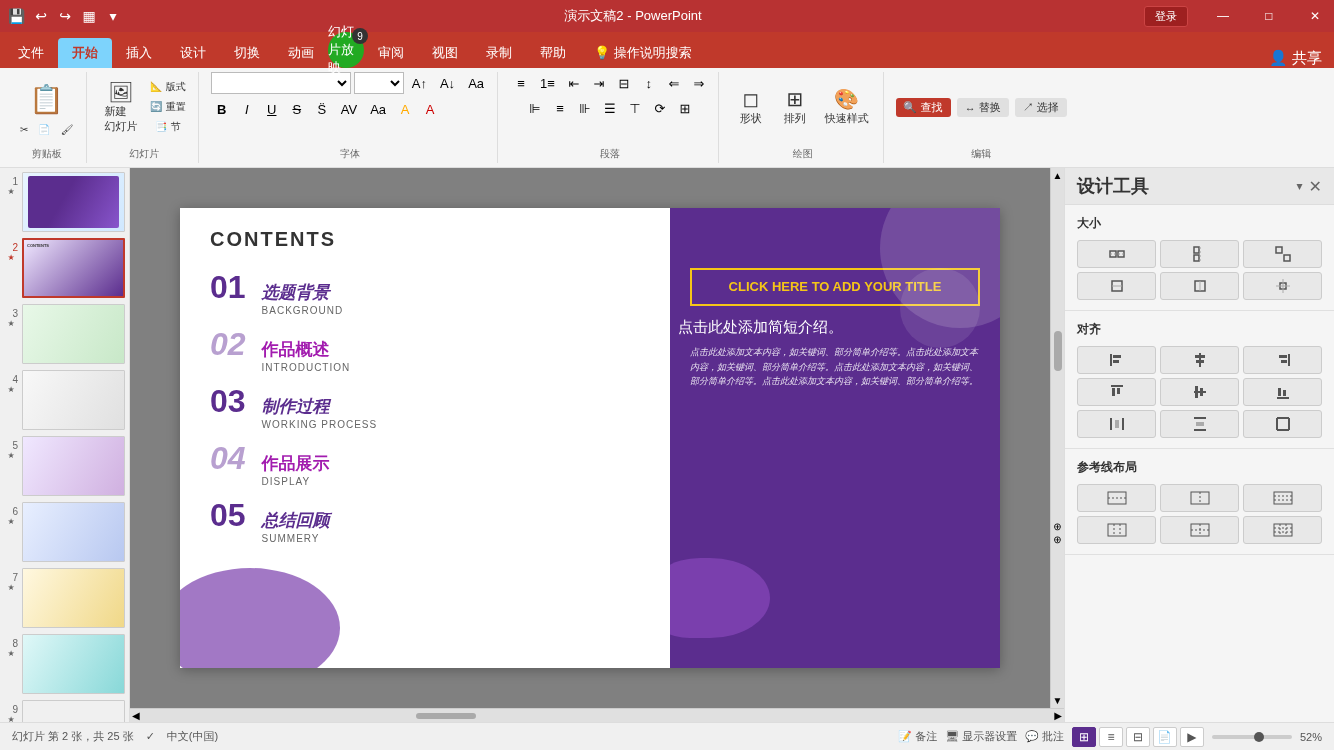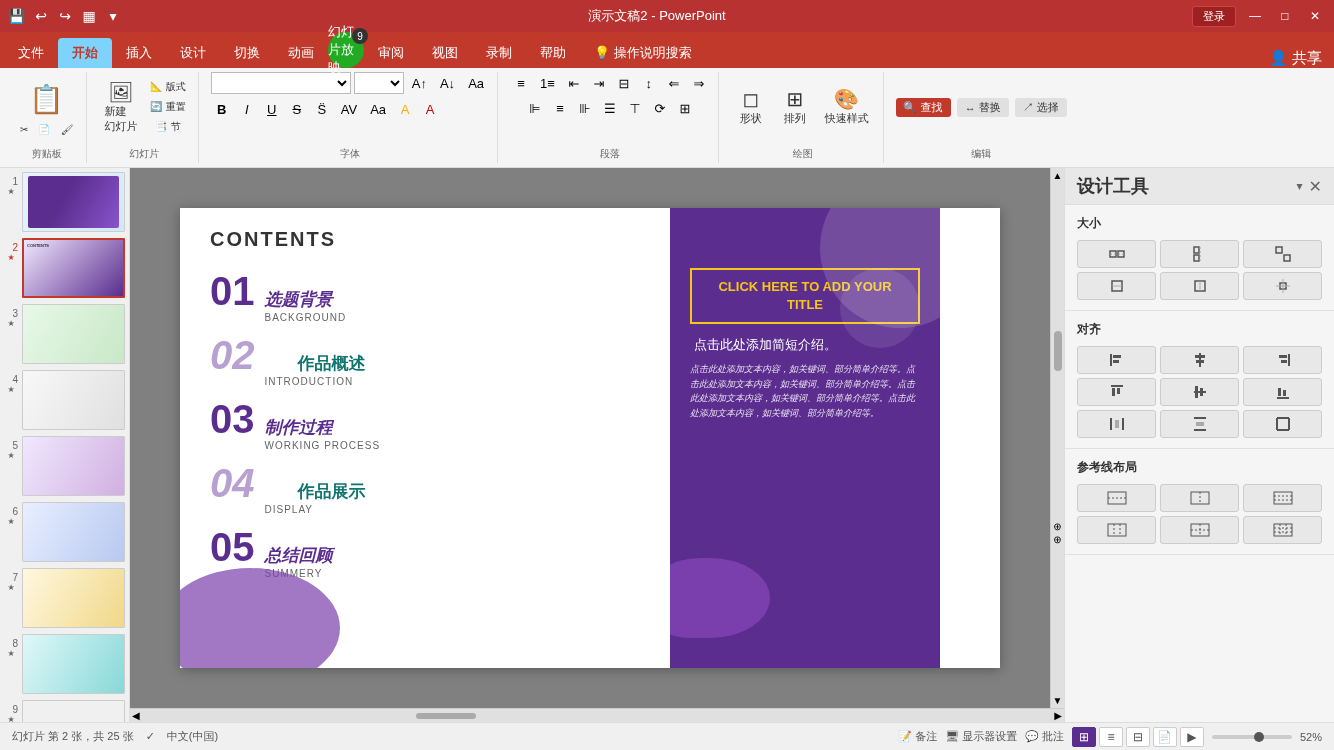--- a/index.html
+++ b/index.html
@@ -2,21 +2,21 @@
 <html><head>
   <meta charset="utf-8">
   <style>
     * { box-sizing: border-box; margin: 0; padding: 0; }
     body { font-family: 'Microsoft YaHei', SimSun, Arial, sans-serif; background: #f0f0f0; width: 1334px; height: 750px; overflow: hidden; font-size: 12px; }
 
     
     .title-bar { height: 32px; background: #b83232; display: flex; align-items: center; justify-content: space-between; padding: 0 8px; color: white; }
     .title-bar-left { display: flex; align-items: center; gap: 6px; }
     .title-bar-center { font-size: 13px; }
-    .title-bar-right { display: flex; align-items: center; gap: 8px; }
+    .title-bar-right { display: flex; align-items: center; gap: 24px; }
     .tb-icon { width: 18px; height: 18px; display: inline-flex; align-items: center; justify-content: center; cursor: pointer; font-size: 14px; }
     .title-btn { background: #9e2020; border: 1px solid #cc4444; color: white; padding: 2px 10px; border-radius: 3px; font-size: 11px; cursor: pointer; }
     .win-btn { width: 22px; height: 22px; display: inline-flex; align-items: center; justify-content: center; cursor: pointer; font-size: 12px; }
 
     
     .ribbon-tabs { height: 36px; background: #c0392b; display: flex; align-items: flex-end; padding: 0 4px; }
     .ribbon-tab { padding: 6px 14px; color: white; cursor: pointer; font-size: 13px; border-radius: 4px 4px 0 0; }
     .ribbon-tab.active { background: #7dd3fc; color: #c0392b; font-weight: bold; }
     .ribbon-tab.slideshow { background: #22aa22; color: white; border-radius: 50%; width: 36px; height: 36px; display: flex; align-items: center; justify-content: center; font-size: 13px; position: relative; top: 0; padding: 0; }
     .ribbon-tab.slideshow .badge { position: absolute; top: -4px; right: -4px; background: #333; color: white; border-radius: 50%; width: 16px; height: 16px; font-size: 10px; display: flex; align-items: center; justify-content: center; }
@@ -40,42 +40,42 @@
 
     
     .slide-panel { width: 130px; background: #f0f0f0; border-right: 1px solid #ddd; overflow-y: auto; padding: 4px; }
     .slide-item { display: flex; align-items: flex-start; margin-bottom: 6px; cursor: pointer; gap: 4px; }
     .slide-num { font-size: 10px; color: #666; width: 14px; text-align: right; margin-top: 4px; }
     .slide-star { font-size: 8px; color: #666; display: block; }
     .slide-thumb { flex: 1; height: 60px; border: 1px solid #ccc; background: white; overflow: hidden; position: relative; border-radius: 1px; }
     .slide-thumb.active { border: 2px solid #c0392b; }
     .slide-canvas { width: 820px; height: 460px; background: white; position: relative; box-shadow: 0 2px 12px rgba(0,0,0,0.3); display: flex; overflow: hidden; }
     .slide-left { width: 490px; background: white; padding: 20px 30px; position: relative; }
-    .slide-right { width: 270px; background: #5b2d8e; position: relative; overflow: hidden; }
+    .slide-right { width: 330px; background: #5b2d8e; position: relative; overflow: hidden; }
 
     
     .contents-title { font-size: 20px; font-weight: bold; color: #333; margin-bottom: 20px; letter-spacing: 2px; }
     .toc-item { display: flex; align-items: baseline; margin-bottom: 12px; }
-    .toc-num { font-size: 40px; font-weight: bold; line-height: 1; margin-right: 10px; }
+    .toc-num { font-size: 32px; font-weight: bold; line-height: 1; margin-right: 16px; }
     .toc-num.purple { color: #5b2d8e; }
     .toc-num.light { color: #b8a0d0; font-style: italic; }
     .toc-text { display: flex; flex-direction: column; }
     .toc-cn { font-size: 17px; font-weight: bold; }
     .toc-cn.purple { color: #5b2d8e; font-style: italic; }
-    .toc-cn.light { color: #0f766e; margin-left: 33px; }
+    .toc-cn.light { color: #a21caf; }
     .toc-en { font-size: 10px; color: #666; letter-spacing: 1px; margin-top: 1px; }
 
     
     .deco-circle1 { position: absolute; top: -40px; right: -40px; width: 160px; height: 160px; border-radius: 50%; background: rgba(255,255,255,0.15); }
     .deco-circle2 { position: absolute; top: 60px; right: 20px; width: 80px; height: 80px; border-radius: 50%; background: rgba(255,255,255,0.1); }
     .deco-blob { position: absolute; bottom: 30px; left: -20px; width: 120px; height: 80px; background: #7a3fad; border-radius: 50% 60% 60% 40%; }
 
     .title-box { border: 2px solid #f5c518; padding: 8px 12px; margin: 60px 20px 12px 20px; }
     .title-box-text { color: #f5c518; font-size: 13px; font-weight: bold; text-align: center; line-height: 1.4; }
-    .subtitle-text { color: white; font-size: 13px; margin: 8px 24px; }
+    .subtitle-text { color: white; font-size: 15px; margin: 8px 8px; }
     .body-text { color: rgba(255,255,255,0.85); font-size: 9px; margin: 6px 20px; line-height: 1.6; font-style: italic; }
 
     
     .bottom-blob { position: absolute; bottom: -20px; left: -20px; width: 180px; height: 120px; background: #7a3fad; border-radius: 50%; opacity: 0.7; }
 
     
     .scroll-v { width: 14px; background: #e0e0e0; border-left: 1px solid #ccc; display: flex; flex-direction: column; align-items: center; }
     .scroll-h { height: 14px; background: #e0e0e0; border-top: 1px solid #ccc; display: flex; align-items: center; }
 
     

